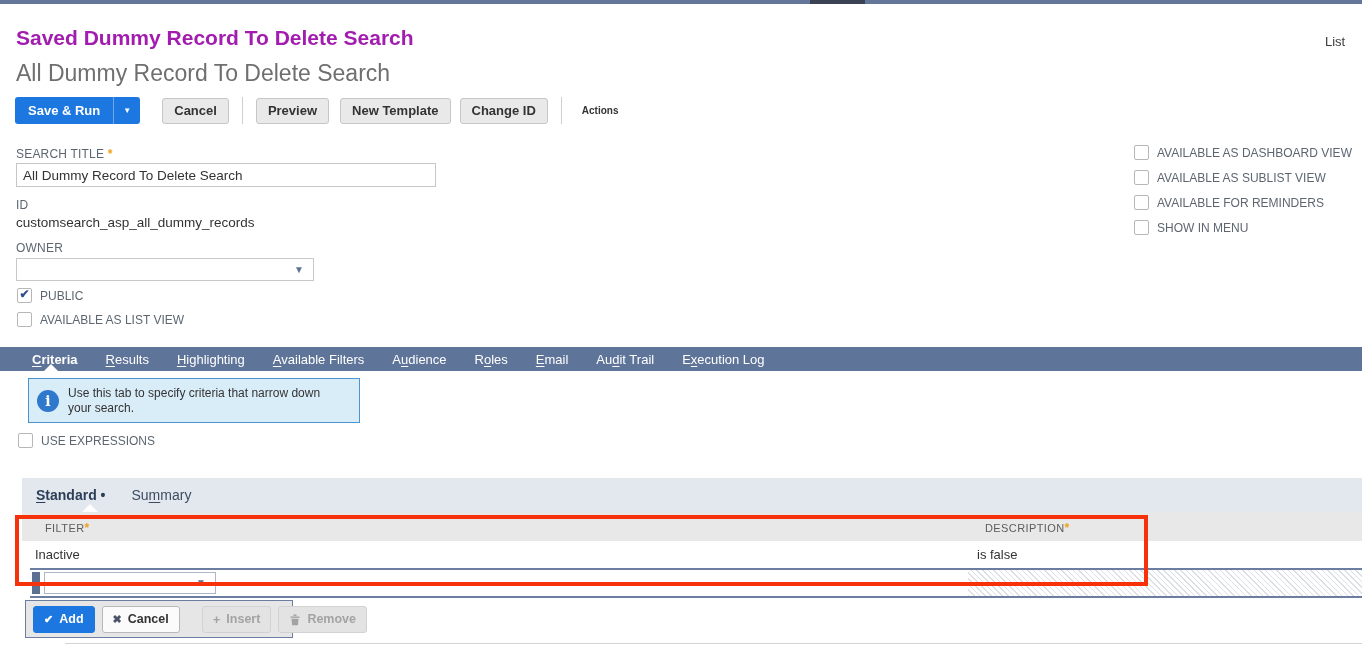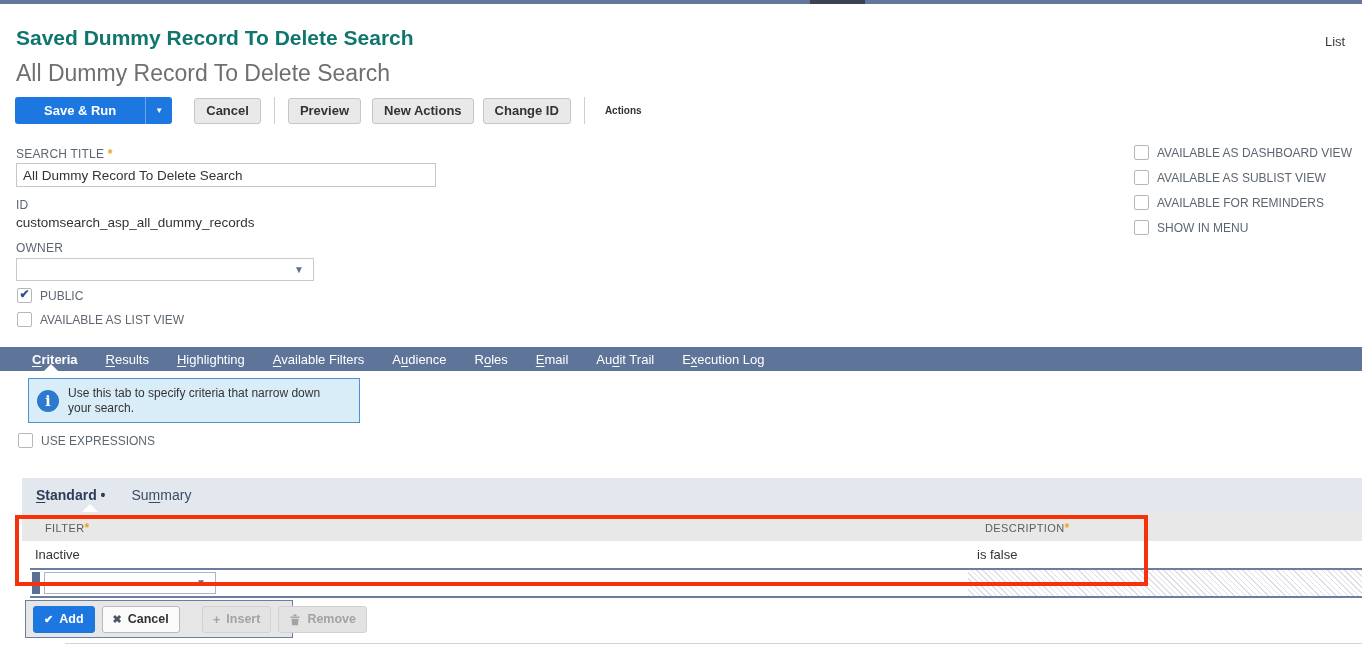--- a/index.html
+++ b/index.html
@@ -5,32 +5,32 @@
   html,body{margin:0;padding:0;background:#fff;}
   .page{position:relative;width:1362px;height:665px;overflow:hidden;background:#fff;
         font-family:"Liberation Sans",sans-serif;color:#333;}
   .abs{position:absolute;}
 
   
   .topbar{left:0;top:0;width:1362px;height:4px;background:#64779b;}
   .topbar-dark{left:810px;top:0;width:55px;height:4px;background:#3a4254;}
 
   
-  .page-title{left:16px;top:26px;font-size:21px;font-weight:700;color:#0f766e;}
+  .page-title{left:16px;top:26px;font-size:21px;font-weight:700;color:#a21caf;}
   .record-title{left:16px;top:60px;font-size:23px;font-weight:400;color:#6f6f6f;}
   .list-link{left:1325px;top:34px;font-size:13px;font-weight:400;color:#3c3c3c;cursor:pointer;}
 
   
   .toolbar{left:15px;top:97px;display:flex;align-items:center;height:27px;}
   .btn{display:inline-flex;align-items:center;justify-content:center;height:26px;
        padding:0 11px;font-size:13px;font-weight:700;color:#333;background:#e9e9e9;
        border:1px solid #c6c6c6;border-radius:3px;cursor:pointer;white-space:nowrap;
        font-family:"Liberation Sans",sans-serif;}
   .splitbtn{display:inline-flex;height:27px;border-radius:3px;overflow:hidden;background:#1c78e0;}
-  .splitbtn .main{display:flex;align-items:center;padding:0 29px;color:#fff;
+  .splitbtn .main{display:flex;align-items:center;padding:0 13px;color:#fff;
        font-size:13px;font-weight:700;cursor:pointer;}
   .splitbtn .arrow{display:flex;align-items:center;justify-content:center;width:26px;
        border-left:1px solid rgba(255,255,255,.35);color:#fff;font-size:8px;cursor:pointer;}
   .tsep{width:1px;height:27px;background:#cfcfcf;}
   .actions-label{font-size:10px;font-weight:700;color:#333;cursor:pointer;}
 
   
   .flabel{font-size:12px;color:#5d6670;letter-spacing:.2px;}
   .req{color:#efa11c;font-weight:700;font-size:12px;}
   .text-input{left:16px;top:163px;width:420px;height:24px;border:1px solid #c6c6c6;
@@ -126,21 +126,21 @@
       <div class="main">Save &amp; Run</div>
       <div class="arrow">
         <span>▼</span>
       </div>
     </div>
     <div style="width:22px"></div>
     <button class="btn">Cancel</button>
     <div class="tsep" style="margin:0 13px"></div>
     <button class="btn">Preview</button>
     <div style="width:11px"></div>
-    <button class="btn">New Actions</button>
+    <button class="btn">New Template</button>
     <div style="width:9px"></div>
     <button class="btn">Change ID</button>
     <div class="tsep" style="margin:0 13px"></div>
     <div class="actions-label" style="margin-left:7px">Actions</div>
   </div>
 
   <div class="abs flabel" style="left:16px;top:147px">
     <span>SEARCH TITLE</span>
     <span class="req">*</span>
   </div>

